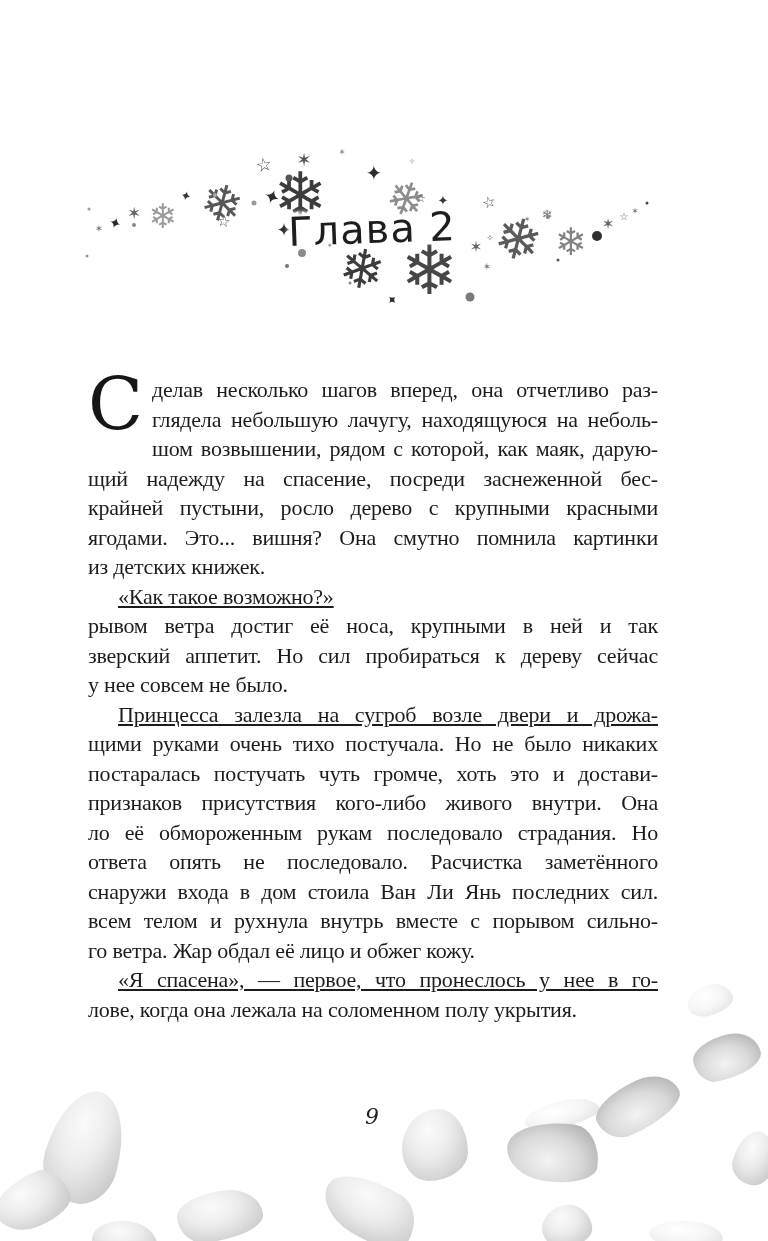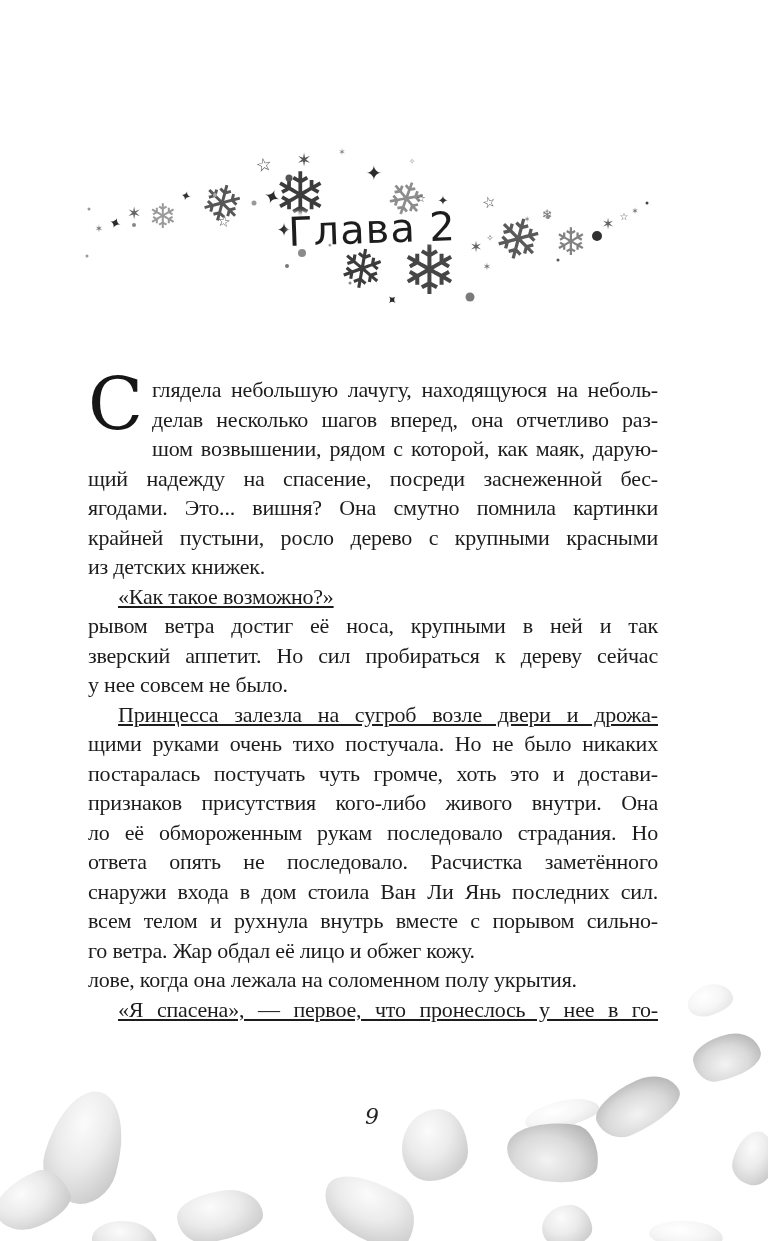--- a/index.html
+++ b/index.html
@@ -117,26 +117,26 @@
       <span class="orn dot" style="left: 330px; top: 245px; width: 3px; height: 3px; background: rgb(102, 102, 102); transform: translate(-50%, -50%) rotate(0deg);"></span>
       <span class="orn dot" style="left: 350px; top: 283px; width: 3px; height: 3px; background: rgb(136, 136, 136); transform: translate(-50%, -50%) rotate(0deg);"></span>
       <span class="orn dot" style="left: 215px; top: 195px; width: 4px; height: 4px; background: rgb(170, 170, 170); transform: translate(-50%, -50%) rotate(0deg);"></span>
     </div>
 
   <div class="chapter-title">Глава 2</div>
 
   <div class="body-text">
       <div class="para">
         <span class="dropcap">С</span>
+        <div class="line">делав несколько шагов вперед, она отчетливо раз-</div>
         <div class="line">глядела небольшую лачугу, находящуюся на неболь-</div>
-        <div class="line">делав несколько шагов вперед, она отчетливо раз-</div>
         <div class="line">шом возвышении, рядом с которой, как маяк, дарую-</div>
         <div class="line">щий надежду на спасение, посреди заснеженной бес-</div>
+        <div class="line">крайней пустыни, росло дерево с крупными красными</div>
         <div class="line">ягодами. Это... вишня? Она смутно помнила картинки</div>
-        <div class="line">крайней пустыни, росло дерево с крупными красными</div>
         <div class="line last">из детских книжек.</div>
       </div>
       <div class="para">
         <div class="line indent last">«Как такое возможно?»</div>
       </div>
       <div class="para">
         <div class="line">рывом ветра достиг её носа, крупными в ней и так</div>
         <div class="line">зверский аппетит. Но сил пробираться к дереву сейчас</div>
         <div class="line last">у нее совсем не было.</div>
       </div>
@@ -145,22 +145,22 @@
         <div class="line">щими руками очень тихо постучала. Но не было никаких</div>
         <div class="line">постаралась постучать чуть громче, хоть это и достави-</div>
         <div class="line">признаков присутствия кого-либо живого внутри. Она</div>
         <div class="line">ло её обмороженным рукам последовало страдания. Но</div>
         <div class="line">ответа опять не последовало. Расчистка заметённого</div>
         <div class="line">снаружи входа в дом стоила Ван Ли Янь последних сил.</div>
         <div class="line">всем телом и рухнула внутрь вместе с порывом сильно-</div>
         <div class="line last">го ветра. Жар обдал её лицо и обжег кожу.</div>
       </div>
       <div class="para">
+        <div class="line indent">«Я спасена», — первое, что пронеслось у нее в го-</div>
         <div class="line last">лове, когда она лежала на соломенном полу укрытия.</div>
-        <div class="line indent">«Я спасена», — первое, что пронеслось у нее в го-</div>
       </div>
     </div>
 
   <div class="page-number">9</div>
 
   <div class="petals">
       <div class="petal v1 light" style="width: 46px; height: 30px; left: 687px; top: 985px; transform: rotate(-15deg);"></div>
       <div class="petal v4 dark" style="width: 68px; height: 44px; left: 693px; top: 1035px; transform: rotate(-12deg);"></div>
       <div class="petal v3 mid" style="width: 74px; height: 114px; left: 48px; top: 1090px; transform: rotate(16deg);"></div>
       <div class="petal v2 mid" style="width: 76px; height: 52px; left: -6px; top: 1175px; transform: rotate(-22deg);"></div>

